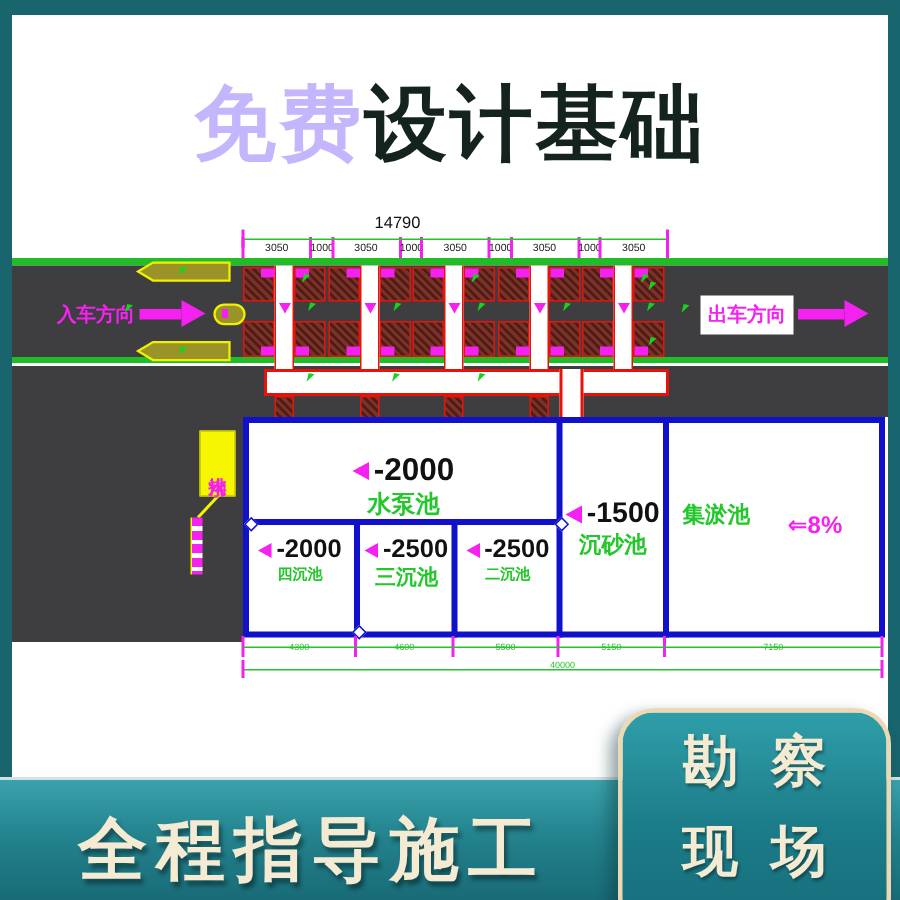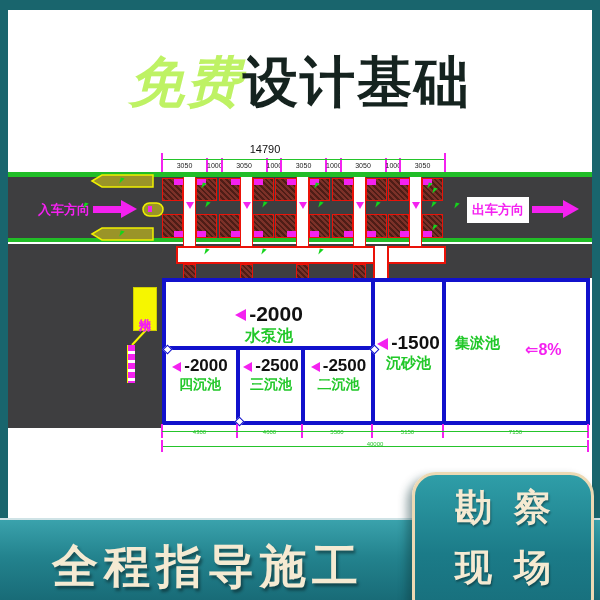--- a/index.html
+++ b/index.html
@@ -1,21 +1,21 @@
 <!DOCTYPE html>
 <html><head>
 <meta charset="utf-8">
 <style>
   html,body{margin:0;padding:0;}
   body{font-family:"Liberation Sans","DejaVu Sans",sans-serif;}
   .stage{position:relative;width:600px;height:600px;background:#19656d;overflow:hidden;}
   .card{position:absolute;left:8px;top:10px;width:584px;height:508px;background:#ffffff;}
   
   .title{position:absolute;left:0;top:52px;width:100%;text-align:center;font-size:55px;font-weight:900;letter-spacing:2px;line-height:1.1;}
-  .title .hl{color:#bef264;font-style:italic;}
+  .title .hl{color:#c4b5fd;}
   .title .rest{color:#15231f;}
   
   .drw{position:absolute;left:0;top:0;width:600px;height:600px;pointer-events:none;}
   .abs{position:absolute;}
   .roadfill{background:#3e3e40;}
   .gline{background:#21bd27;}
   .dimline{position:absolute;height:1px;background:#25c42b;}
   .tickM{position:absolute;width:2px;background:#f421f0;}
   .dimnum{position:absolute;color:#222;font-size:7px;line-height:10px;text-align:center;white-space:nowrap;}
   .dimnumG{position:absolute;color:#2bc42f;font-size:6px;line-height:8px;text-align:center;white-space:nowrap;}
@@ -195,29 +195,29 @@
     <div class="node" style="left:164px;top:346px;"></div>
     <div class="node" style="left:371px;top:346px;"></div>
     <div class="node" style="left:236px;top:418px;"></div>
 
     <div class="pool-label" style="left:180px;top:302px;width:178px;">
       <div class="num" style="font-size:21px;"><span class="tri-left"></span><span>-2000</span></div>
       <div class="nm" style="font-size:16px;">水泵池</div>
     </div>
     <div class="pool-label" style="left:164px;top:356px;width:72px;">
       <div class="num" style="font-size:17px;"><span class="tri-left" style="border-top-width:5px;border-bottom-width:5px;border-right-width:9px;"></span><span>-2000</span></div>
-      <div class="nm" style="font-size:14px;">四沉池</div>
+      <div class="nm" style="font-size:10px;">四沉池</div>
     </div>
     <div class="pool-label" style="left:240px;top:356px;width:62px;">
       <div class="num" style="font-size:17px;"><span class="tri-left" style="border-top-width:5px;border-bottom-width:5px;border-right-width:9px;"></span><span>-2500</span></div>
       <div class="nm" style="font-size:14px;">三沉池</div>
     </div>
     <div class="pool-label" style="left:305px;top:356px;width:67px;">
       <div class="num" style="font-size:17px;"><span class="tri-left" style="border-top-width:5px;border-bottom-width:5px;border-right-width:9px;"></span><span>-2500</span></div>
-      <div class="nm" style="font-size:14px;">二沉池</div>
+      <div class="nm" style="font-size:10px;">二沉池</div>
     </div>
     <div class="pool-label" style="left:375px;top:332px;width:67px;">
       <div class="num" style="font-size:19px;"><span class="tri-left"></span><span>-1500</span></div>
       <div class="nm" style="font-size:15px;">沉砂池</div>
     </div>
     <div class="pool-label" style="left:450px;top:334px;width:75px;text-align:left;padding-left:5px;">
       <div class="nm" style="font-size:15px;">集淤池</div>
     </div>
     <div class="slope" style="left:525px;top:340px;">⇐8%</div>
 

